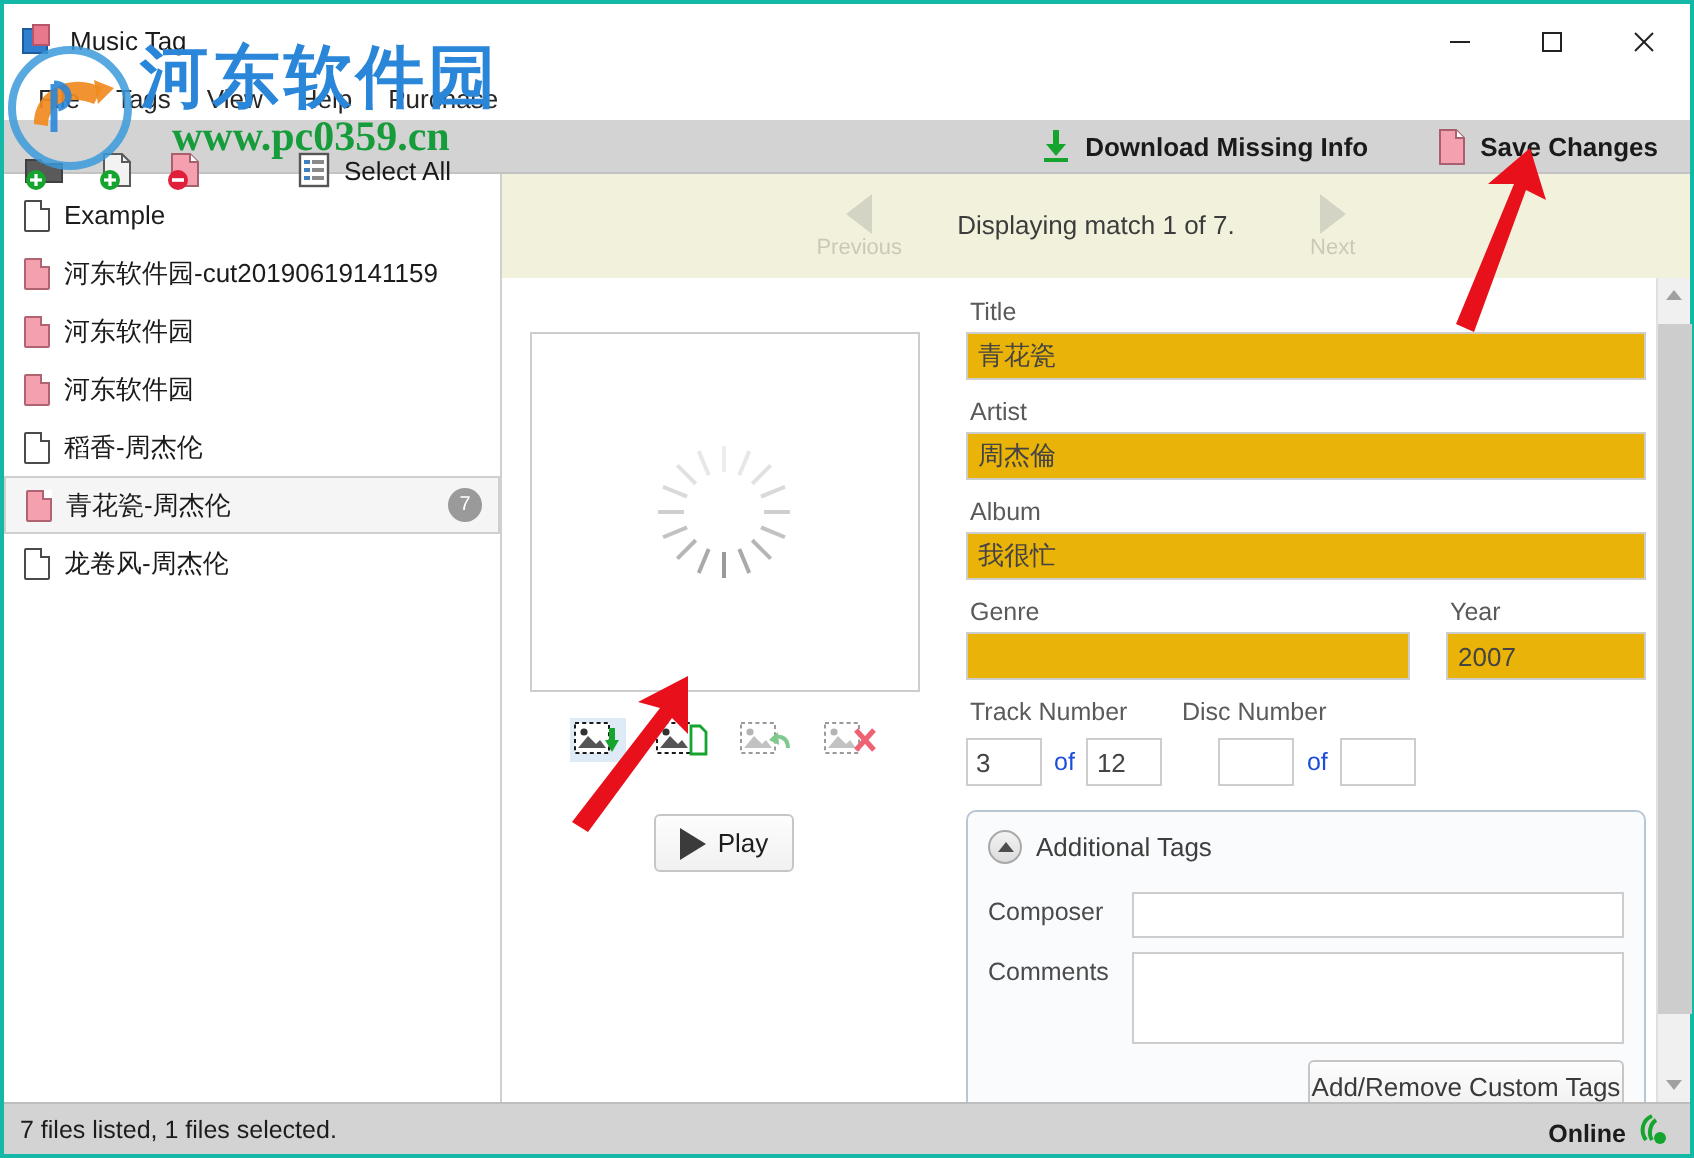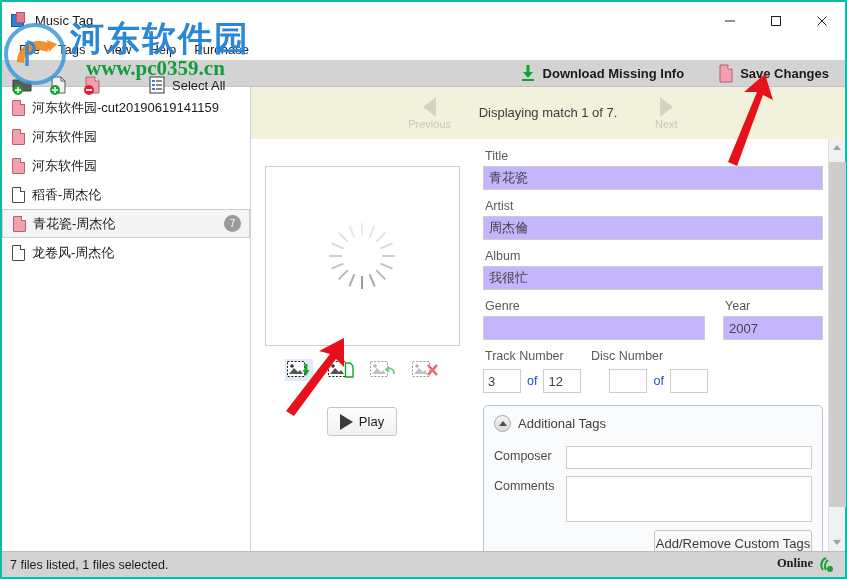--- a/index.html
+++ b/index.html
@@ -133,21 +133,21 @@
     background:linear-gradient(#fdfdfd,#f1f1f1);
     display:flex; align-items:center; justify-content:center; gap:6px;
   }
   .play-tri { width:0;height:0; border-top:8px solid transparent; border-bottom:8px solid transparent; border-left:13px solid #3b3b3b; }
   .play-label { font-size:13px; color:#1d1d1d; }
 
   
   .fieldcol { flex:1 1 auto; padding:10px 22px 0 10px; min-width:0; overflow:hidden; }
   .fld-label { font-size:12.5px; color:#5a5a5a; margin:0 0 3px 2px; }
   .fld-input {
-    width:100%; height:24px; border:1px solid #cdcdcd; background:#c4b5fd;
+    width:100%; height:24px; border:1px solid #cdcdcd; background:#eab308;
     font-family:"Liberation Sans", sans-serif; font-size:13px; color:#444;
     padding:0 5px; outline:none; border-radius:0;
   }
   .fld-group { margin-bottom:9px; }
   .row2 { display:flex; gap:18px; }
   .row2 .col-a { flex:1 1 auto; }
   .row2 .col-b { width:100px; flex:0 0 100px; }
   .numrow { display:flex; align-items:flex-end; gap:0; }
   .num-block { display:flex; align-items:center; gap:6px; }
   .num-input { width:38px; height:24px; border:1px solid #cdcdcd; font-size:13px; color:#444; padding:0 4px; font-family:"Liberation Sans",sans-serif; outline:none; }
@@ -191,21 +191,21 @@
   .sb-track { flex:1 1 auto; width:17px; position:relative; }
   .sb-thumb { position:absolute; left:0; width:17px; top:6px; height:345px; background:#cdcdcd; }
 
   
   .statusbar {
     height:26px; flex:0 0 26px; background:#d3d3d3;
     border-top:1px solid #bdbdbd;
     display:flex; align-items:center; padding:0 8px;
   }
   .status-left { font-size:12.5px; color:#1c1c1c; }
-  .status-right { margin-left:auto; display:flex; align-items:flex-start; gap:6px;font-family:Liberation Serif, serif; }
+  .status-right { margin-left:auto; display:flex; align-items:flex-end; gap:6px; }
   .status-online { font-size:12.5px; font-weight:bold; color:#1c1c1c; }
 
   
   .wm { position:absolute; pointer-events:none; z-index:5; }
   .wm-logo { left:3px; top:22px; width:64px; height:64px; }
   .wm-cn {
     left:70px; top:16px;
     font-family:"DejaVu Sans","Liberation Sans",sans-serif;
     font-size:34px; font-weight:bold; color:#2a86d8;
     letter-spacing:2px; white-space:nowrap;
@@ -315,20 +315,27 @@
           <path d="M10 1 L10 5 L14 5" fill="#ffffff" stroke="#a8606e" stroke-width="1"></path>
         </svg>
         <span class="tb-label">Save Changes</span>
       </div>
     </div>
   </div>
 
   <div class="body-split">
 
     <div class="filelist">
+      <div class="file-row">
+        <span class="file-icon">
+            <span class="page"></span>
+            <span class="fold"></span>
+          </span>
+        <span class="file-name">Example</span>
+      </div>
       <div class="file-row">
         <span class="file-icon pink">
             <span class="page"></span>
             <span class="fold"></span>
           </span>
         <span class="file-name">河东软件园-cut20190619141159</span>
       </div>
       <div class="file-row">
         <span class="file-icon pink">
             <span class="page"></span>

